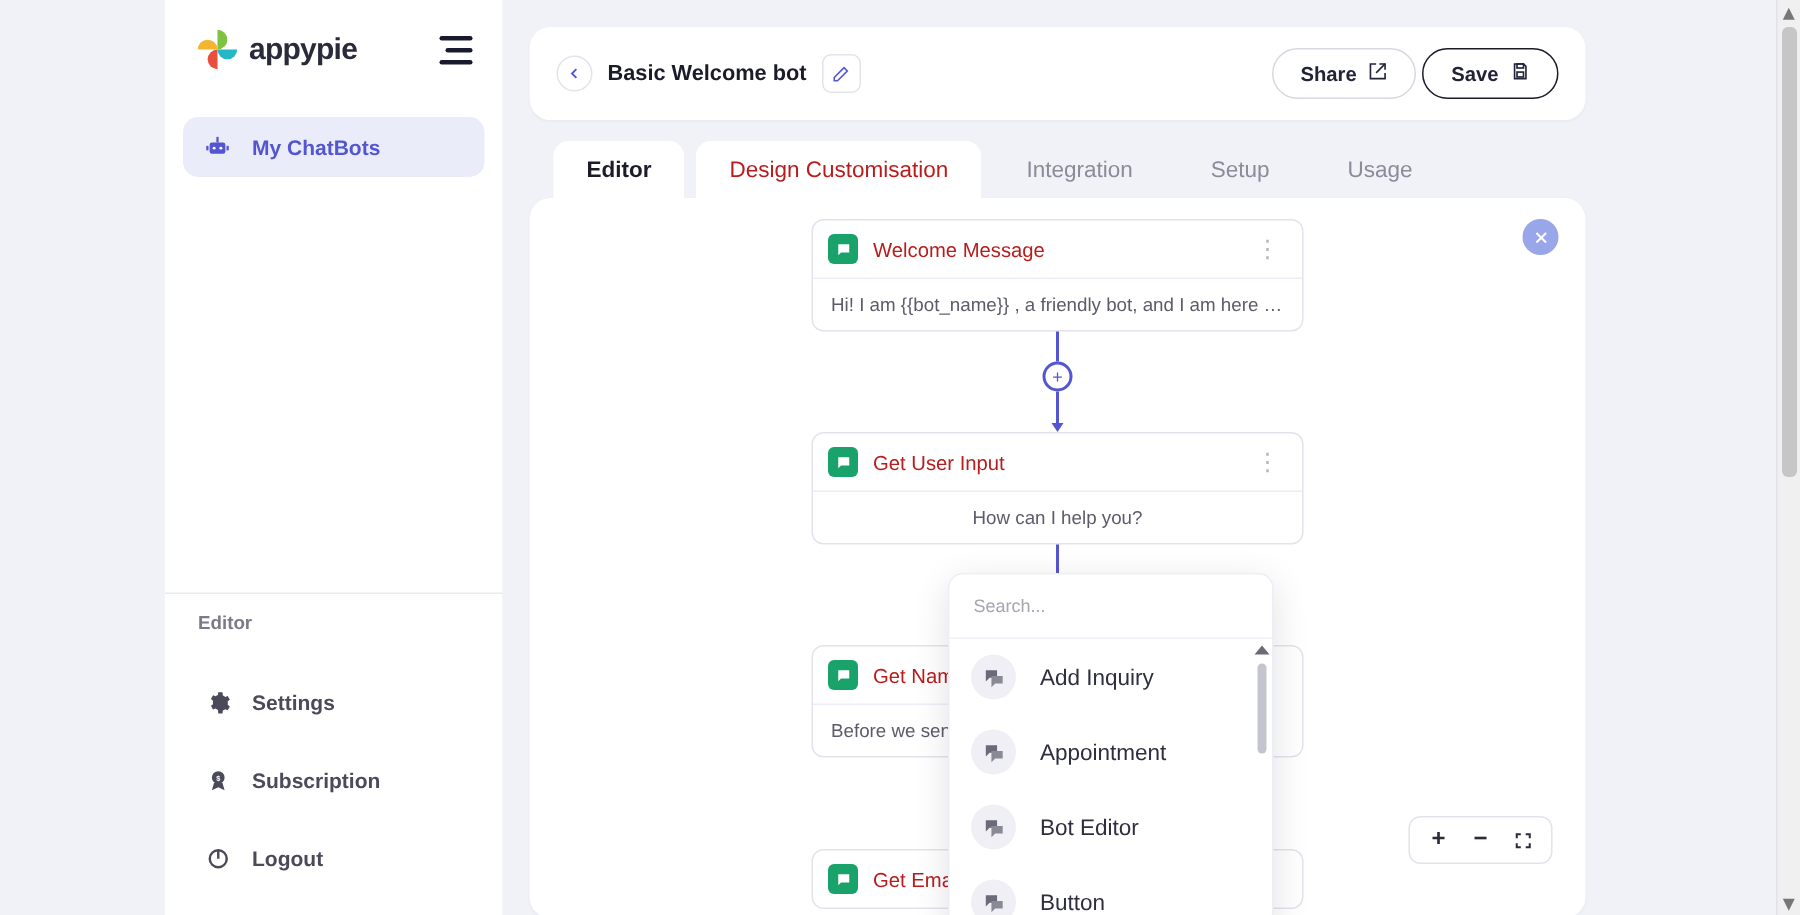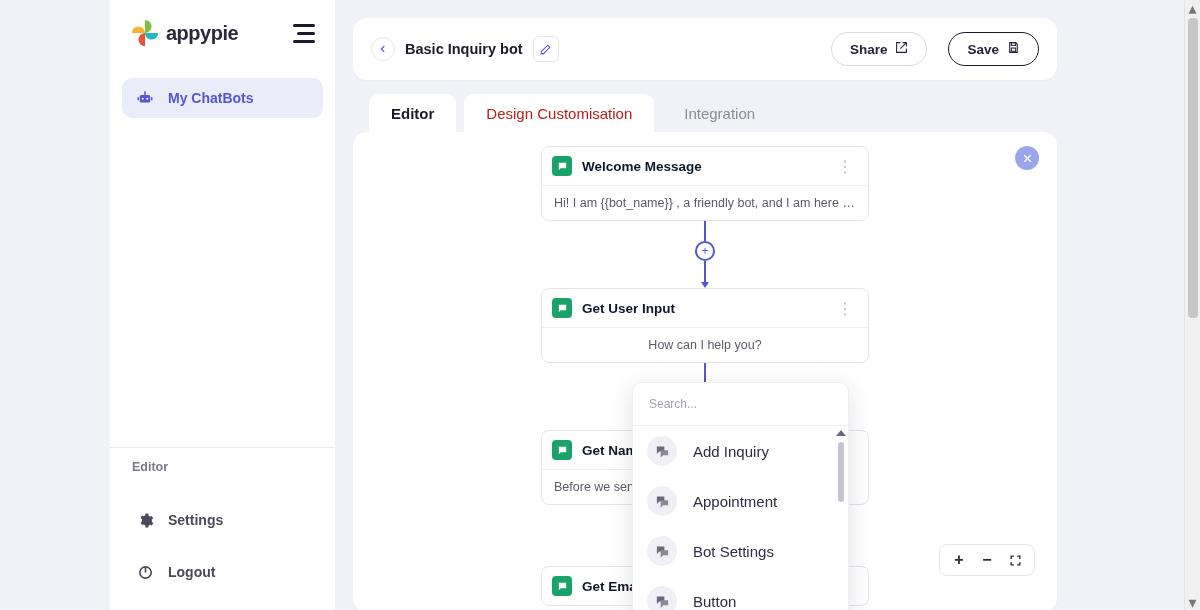--- a/index.html
+++ b/index.html
@@ -139,21 +139,21 @@
   color: #1b1b2a;
 }
 .edit-title {
   width: 26px; height: 26px;
   border: 1px solid #e3e3ec;
   border-radius: 6px;
   display: flex; align-items: center; justify-content: center;
   color: #5456d1;
   cursor: pointer;
 }
-.topbar-right { display: flex; gap: 21px; }
+.topbar-right { display: flex; gap: 4px; }
 .btn {
   border: 1px solid #d8d8e2;
   background: #fff;
   border-radius: 20px;
   padding: 8px 18px;
   font-size: 13.5px;
   font-weight: 600;
   color: #232338;
   display: flex; align-items: center; gap: 8px;
   cursor: pointer;
@@ -216,22 +216,22 @@
 }
 .node-icon {
   width: 20px; height: 20px;
   background: #19a36b;
   border-radius: 4px;
   display: flex; align-items: center; justify-content: center;
 }
 .node-icon svg { width: 11px; height: 11px; }
 .node-title {
   font-size: 13.5px;
-  color: #0f172a;
-  font-weight: 700;
+  color: #b91c1c;
+  font-weight: 400;
 }
 .node-menu {
   margin-left: auto;
   color: #b7b7c4;
   cursor: pointer;
   padding: 0 4px;
   letter-spacing: 1px;
 }
 .node-body {
   border-top: 1px solid #edeef5;
@@ -417,40 +417,50 @@
         <div class="nav-item">
           <span class="nav-icon">
             <svg viewBox="0 0 24 24" width="17" height="17" fill="#4a4a5a">
                 <path d="M12 8a4 4 0 1 0 0 8 4 4 0 0 0 0-8zm9 4a8.9 8.9 0 0 0-.1-1.3l2-1.6-2-3.5-2.4.9a8 8 0 0 0-2.2-1.3L16 2h-4l-.3 2.6a8 8 0 0 0-2.2 1.3l-2.4-.9-2 3.5 2 1.6A8.9 8.9 0 0 0 7 12c0 .4 0 .9.1 1.3l-2 1.6 2 3.5 2.4-.9a8 8 0 0 0 2.2 1.3L12 22h4l.3-2.6a8 8 0 0 0 2.2-1.3l2.4.9 2-3.5-2-1.6c.1-.4.1-.9.1-1.3z"></path>
               </svg>
           </span>
           <span>Settings</span>
         </div>
         <div class="nav-item">
           <span class="nav-icon">
+            <svg viewBox="0 0 24 24" width="17" height="17" fill="#4a4a5a">
+                <circle cx="12" cy="9" r="6"></circle>
+                <text x="12" y="12" text-anchor="middle" font-size="7" fill="#fff" font-weight="bold">$</text>
+                <path d="M8 14l-2 7 6-3 6 3-2-7" fill="#4a4a5a"></path>
+              </svg>
+          </span>
+          <span>Subscription</span>
+        </div>
+        <div class="nav-item">
+          <span class="nav-icon">
             <svg viewBox="0 0 24 24" width="17" height="17" fill="none" stroke="#4a4a5a" stroke-width="2.3">
                 <circle cx="12" cy="12" r="8"></circle>
                 <line x1="12" y1="4" x2="12" y2="12"></line>
               </svg>
           </span>
           <span>Logout</span>
         </div>
       </div>
     </div>
   </div>
 
   <div class="main">
     <div class="topbar">
       <div class="topbar-left">
         <div class="back-btn">
           <svg viewBox="0 0 24 24" width="10" height="10" fill="none" stroke="#5456d1" stroke-width="3">
               <polyline points="15 5 8 12 15 19"></polyline>
             </svg>
         </div>
-        <div class="title">Basic Inquiry bot</div>
+        <div class="title">Basic Welcome bot</div>
         <div class="edit-title">
           <svg viewBox="0 0 24 24" width="13" height="13" fill="none" stroke="#5456d1" stroke-width="2">
               <path d="M4 20h4L20 8l-4-4L4 16v4z"></path>
             </svg>
         </div>
       </div>
       <div class="topbar-right">
         <div class="btn">
           <span>Share</span>
           <span>
@@ -471,20 +481,22 @@
               </svg>
           </span>
         </div>
       </div>
     </div>
 
     <div class="tabs">
       <div class="tab white"><span>Editor</span></div>
       <div class="tab white current" style="font-weight:500"><span>Design Customisation</span></div>
       <div class="tab"><span>Integration</span></div>
+      <div class="tab"><span>Setup</span></div>
+      <div class="tab"><span>Usage</span></div>
     </div>
 
     <div class="canvas">
       <div class="close-panel">
         <svg viewBox="0 0 24 24" width="11" height="11" stroke="#fff" stroke-width="3">
             <line x1="5" y1="5" x2="19" y2="19"></line>
             <line x1="19" y1="5" x2="5" y2="19"></line>
           </svg>
       </div>
 
@@ -583,21 +595,21 @@
             </span>
             <span>Appointment</span>
           </div>
           <div class="pop-item">
             <span class="pop-icon">
               <svg viewBox="0 0 24 24" width="15" height="15" fill="#6a6a7a">
                   <path d="M3 4h12v8H7l-4 4z"></path>
                   <path d="M9 10h12v8h-8l-4 4z" fill="#8a8a96"></path>
                 </svg>
             </span>
-            <span>Bot Settings</span>
+            <span>Bot Editor</span>
           </div>
           <div class="pop-item">
             <span class="pop-icon">
               <svg viewBox="0 0 24 24" width="15" height="15" fill="#6a6a7a">
                   <path d="M3 4h12v8H7l-4 4z"></path>
                   <path d="M9 10h12v8h-8l-4 4z" fill="#8a8a96"></path>
                 </svg>
             </span>
             <span>Button</span>
           </div>

